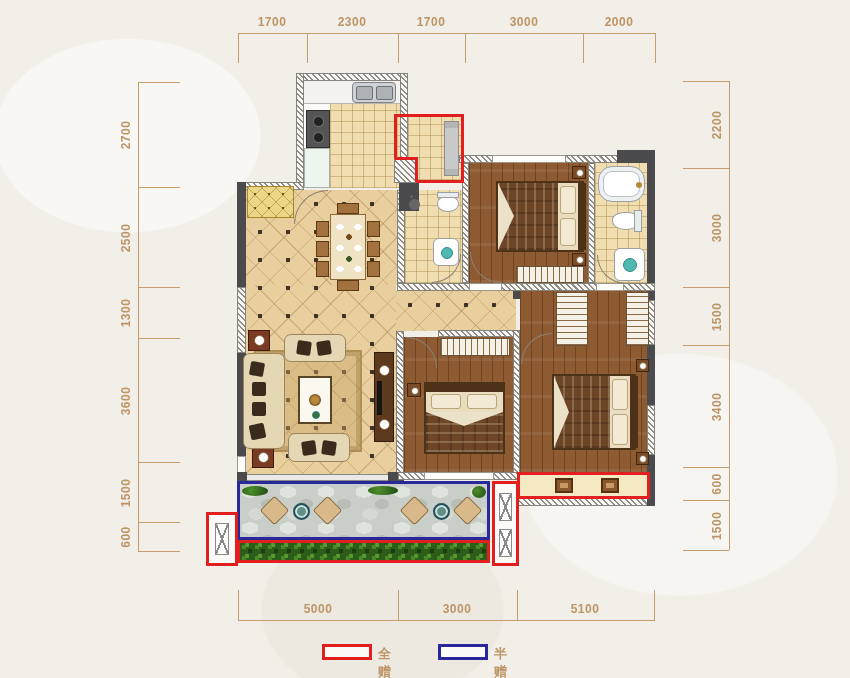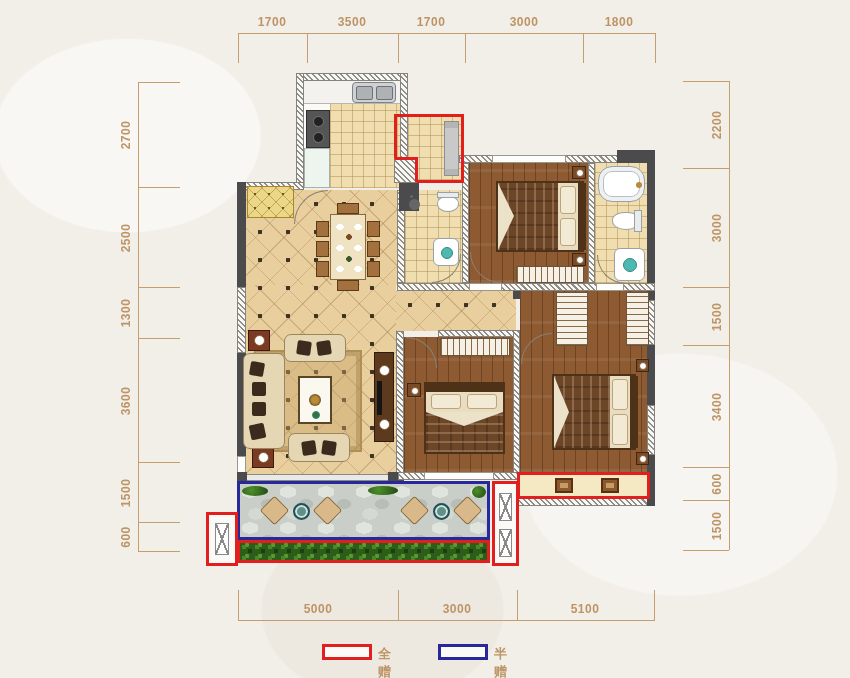--- a/index.html
+++ b/index.html
@@ -303,24 +303,24 @@
 
   <div class="a">
     <div class="a dl" style="left:238px;top:33px;width:417px;height:1px;"></div>
     <div class="a dl" style="left:238px;top:33px;width:1px;height:30px;"></div>
     <div class="a dl" style="left:307px;top:33px;width:1px;height:30px;"></div>
     <div class="a dl" style="left:398px;top:33px;width:1px;height:30px;"></div>
     <div class="a dl" style="left:465px;top:33px;width:1px;height:30px;"></div>
     <div class="a dl" style="left:583px;top:33px;width:1px;height:30px;"></div>
     <div class="a dl" style="left:655px;top:33px;width:1px;height:30px;"></div>
     <div class="a dt" style="left:252px;top:15px;">1700</div>
-    <div class="a dt" style="left:332px;top:15px;">3500</div>
+    <div class="a dt" style="left:332px;top:15px;">2300</div>
     <div class="a dt" style="left:411px;top:15px;">1700</div>
     <div class="a dt" style="left:504px;top:15px;">3000</div>
-    <div class="a dt" style="left:599px;top:15px;">1800</div>
+    <div class="a dt" style="left:599px;top:15px;">2000</div>
   </div>
 
   <div class="a">
     <div class="a dl" style="left:238px;top:620px;width:417px;height:1px;"></div>
     <div class="a dl" style="left:238px;top:590px;width:1px;height:30px;"></div>
     <div class="a dl" style="left:398px;top:590px;width:1px;height:30px;"></div>
     <div class="a dl" style="left:517px;top:590px;width:1px;height:30px;"></div>
     <div class="a dl" style="left:654px;top:590px;width:1px;height:30px;"></div>
     <div class="a dt" style="left:298px;top:602px;">5000</div>
     <div class="a dt" style="left:437px;top:602px;">3000</div>

